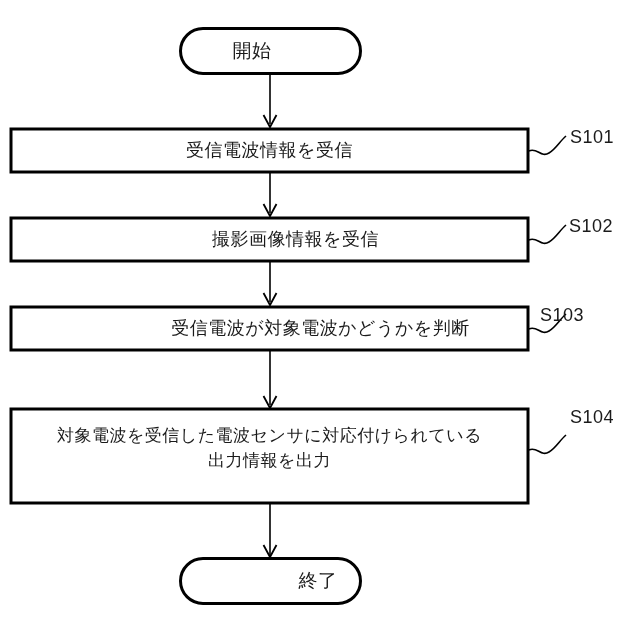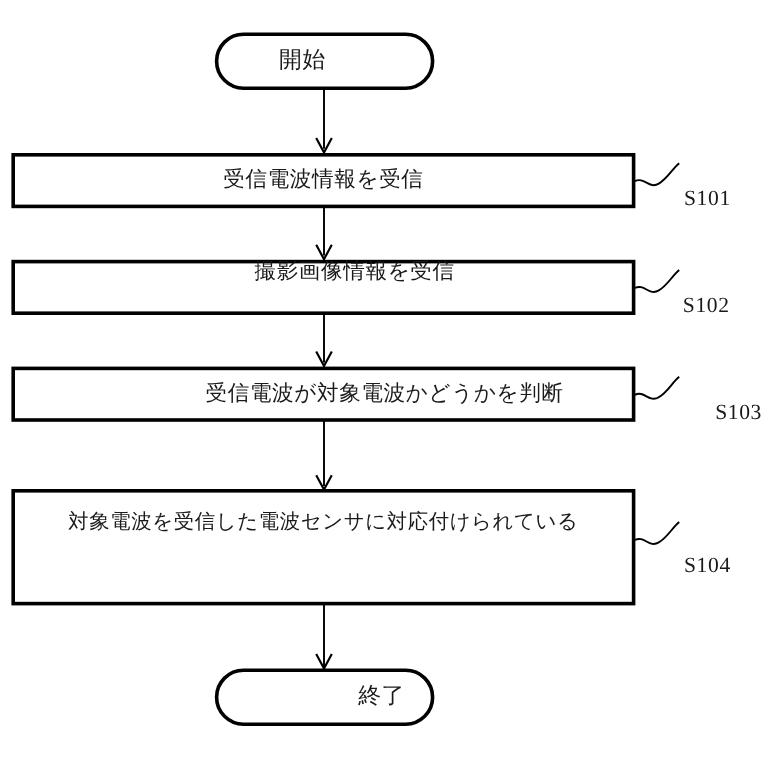--- a/index.html
+++ b/index.html
@@ -40,24 +40,23 @@
   }
   .process-label-multiline {
     font-size: 17px;
     line-height: 25px;
   }
   .step-tag {
     position: absolute;
     font-size: 18px;
     line-height: 18px;
     color: #1a1a1a;
-    font-family: Liberation Serif, serif;
+    font-family: Liberation Sans, sans-serif;
     letter-spacing: 0.5px;
     white-space: nowrap;
-    margin-top: 28px;
   }
 </style>
 </head>
 <body>
 
 <svg id="flowchart-canvas" viewBox="0 0 640 640" xmlns="http://www.w3.org/2000/svg">
 
   <rect x="180.5" y="28.5" width="180" height="45" rx="22.5" ry="22.5" fill="#ffffff" stroke="#000000" stroke-width="3"></rect>
 
   <line x1="270" y1="73" x2="270" y2="124" stroke="#000000" stroke-width="1.6"></line>
@@ -88,29 +87,30 @@
   <line x1="270" y1="503" x2="270" y2="555" stroke="#000000" stroke-width="1.6"></line>
   <polyline points="263.5,545 270,557 276.5,545" fill="none" stroke="#000000" stroke-width="1.8"></polyline>
 
   <rect x="180.5" y="558.5" width="180" height="45" rx="22.5" ry="22.5" fill="#ffffff" stroke="#000000" stroke-width="3"></rect>
 </svg>
 
 <div class="node-text terminal-label" style="left:180px; top:41px; width:144px;">開始</div>
 
 <div class="node-text process-label" style="left:11px; top:141px; width:517px;">受信電波情報を受信</div>
 
-<div class="node-text process-label" style="left:11px; top:218px; width:569px;">撮影画像情報を受信</div>
+<div class="node-text process-label" style="left:11px; top:230px; width:569px;">撮影画像情報を受信</div>
 
 <div class="node-text process-label" style="left:11px; top:319px; width:619px;">受信電波が対象電波かどうかを判断</div>
 
 <div class="node-text process-label-multiline" style="left:11px; top:423px; width:517px;">
   <div>対象電波を受信した電波センサに対応付けられている</div>
+  <div>出力情報を出力</div>
 </div>
 
 <div class="node-text terminal-label" style="left:180px; top:571px; width:180px;margin-left:48px;">終了</div>
 
 <div class="step-tag" style="left:570px; top:128px;">S101</div>
 
 <div class="step-tag" style="left:569px; top:217px;">S102</div>
 
-<div class="step-tag" style="left:596px; top:306px;">S103</div>
+<div class="step-tag" style="left:540px; top:306px;">S103</div>
 
-<div class="step-tag" style="left:570px; top:434px;">S104</div>
+<div class="step-tag" style="left:570px; top:408px;">S104</div>
 
 </body></html>

